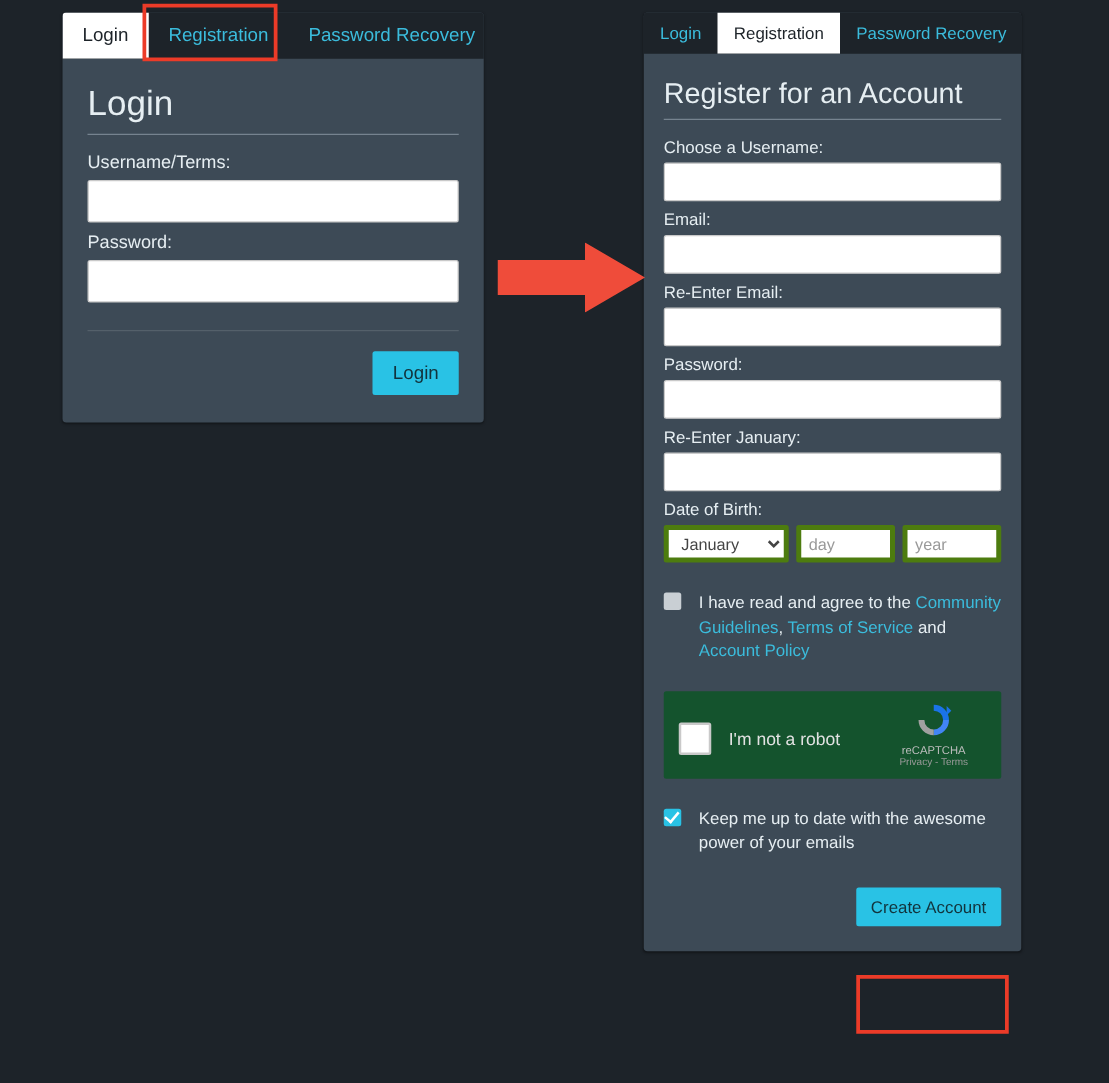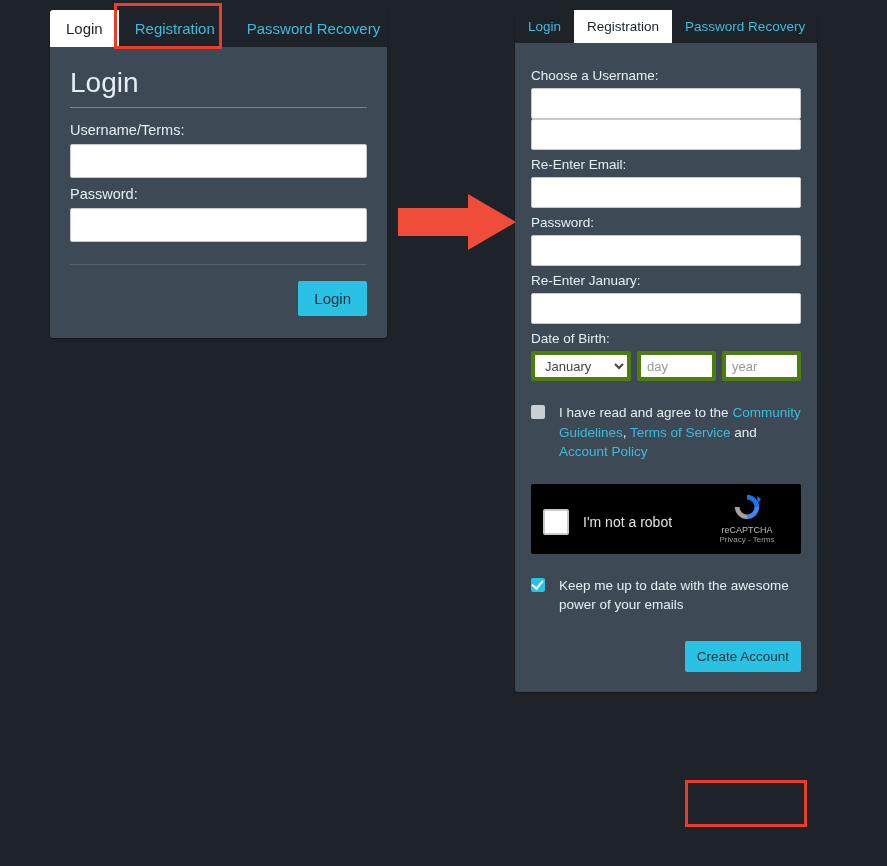--- a/index.html
+++ b/index.html
@@ -111,21 +111,21 @@
   .chk-box.checked { background:#29c2e5; }
   .chk-box.checked::after{
     content:""; position:absolute; left:3px; top:0px;
     width:5px; height:9px; border:solid #fff; border-width:0 2px 2px 0;
     transform:rotate(40deg);
   }
   .chk-row a, .chk-row .lnk { color:#3bbcdc; text-decoration:none; cursor:pointer;}
 
   .recaptcha {
     margin-top:22px;
-    background:#000000;
+    background:#14532d;
     border-radius:2px;
     padding:16px 12px 10px 12px;
     display:flex;
     align-items:center;
     position:relative;
     height:70px;
   }
   .recaptcha .rc-box{
     width:26px;height:26px;background:#fff;border:2px solid #c9c9c9;border-radius:2px;margin-right:14px;cursor:pointer;
   }
@@ -175,24 +175,26 @@
   </div>
 </div>
 
 <div class="panel right">
   <div class="tabbar">
     <div class="tab">Login</div>
     <div class="tab active-dark">Registration</div>
     <div class="tab">Password Recovery</div>
   </div>
   <div class="card">
+    <h1 class="page-title">Register for an Account</h1>
 
     <label class="form-label">Choose a Username:</label>
     <input type="text" class="field" style="">
 
+    <label class="form-label">Email:</label>
     <input type="text" class="field" style="">
 
     <label class="form-label">Re-Enter Email:</label>
     <input type="text" class="field" style="">
 
     <label class="form-label">Password:</label>
     <input type="text" class="field" style="">
 
     <label class="form-label">Re-Enter January:</label>
     <input type="text" class="field" style="">

